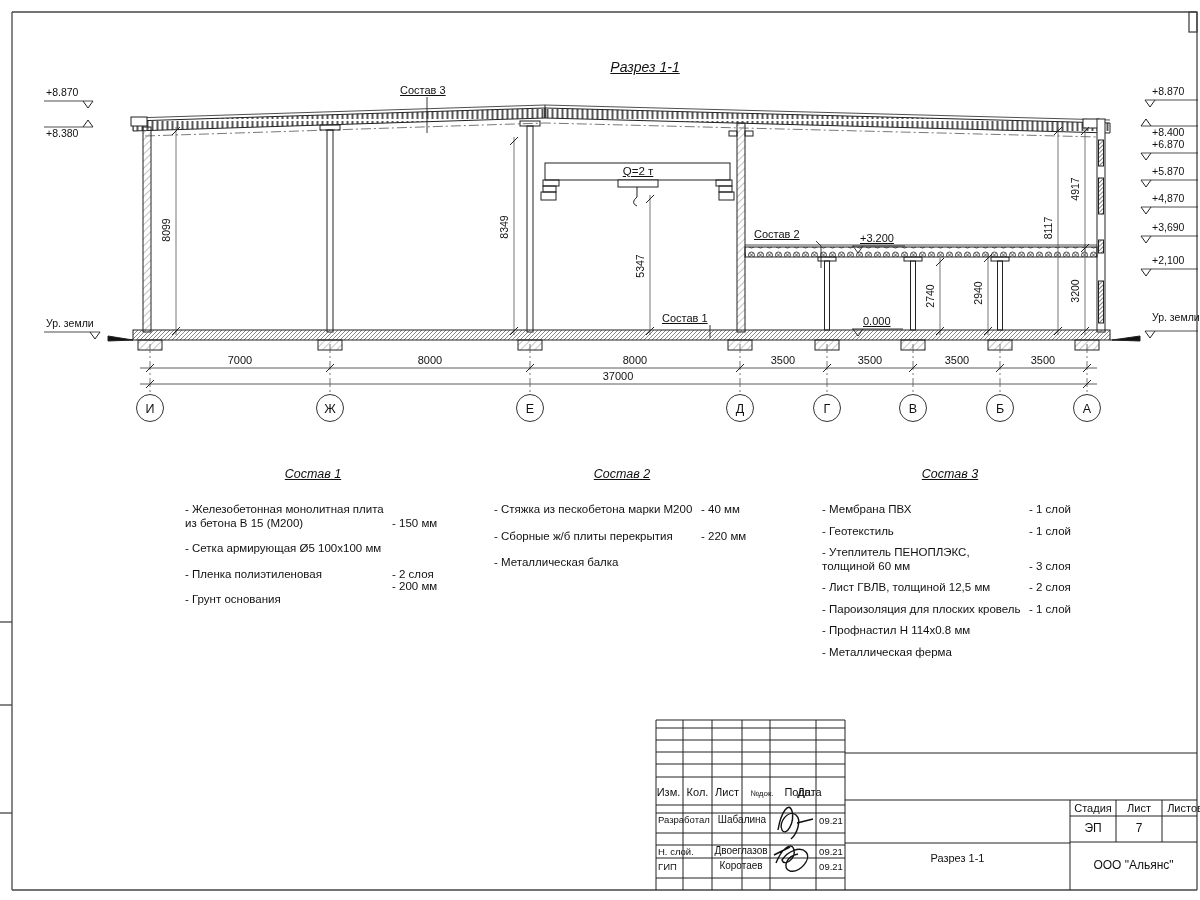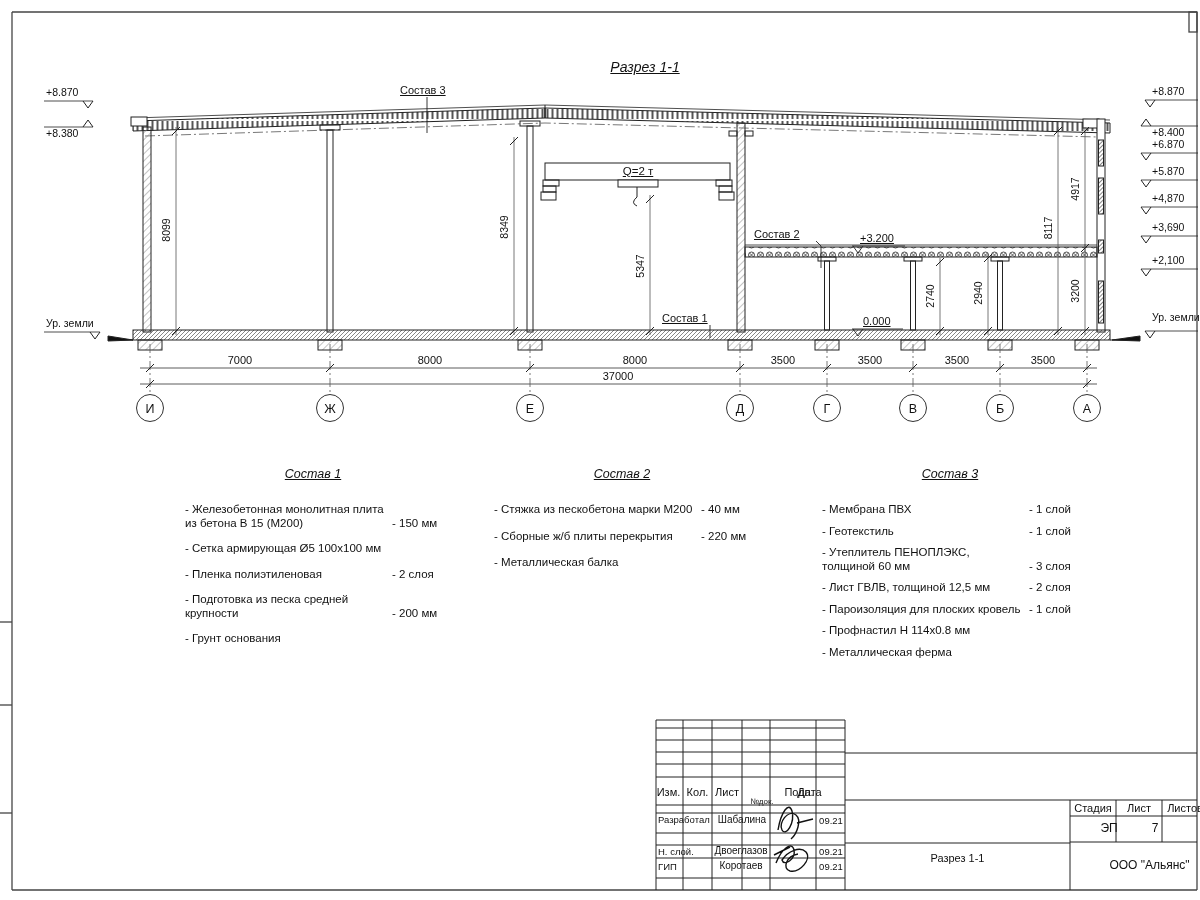--- a/index.html
+++ b/index.html
@@ -13,21 +13,21 @@
   .pagetitle{font-size:14px;}
   .comp{position:absolute;width:256px;}
   .comp h3{margin:0 0 22px 0;font-weight:normal;font-style:italic;font-size:12.5px;
            text-align:center;text-decoration:underline;}
   .comp .row{position:relative;margin-bottom:12px;font-size:11.5px;line-height:13.5px;}
   #comp-1 .row{margin-bottom:13px;}
   #comp-2 .row{margin-bottom:8px;}
   .comp .txt{white-space:pre-line;display:inline-block;max-width:200px;}
   .comp .val{position:absolute;left:207px;bottom:0;white-space:nowrap;}
   .tb{position:absolute;font-size:11px;}
-  .s8{font-size:8px;} .s95{font-size:9.5px;} .s10{font-size:10px;} .s12{font-size:12px;padding-left:16px;}
+  .s8{font-size:8px;} .s95{font-size:9.5px;} .s10{font-size:10px;} .s12{font-size:12px;}
 </style>
 </head>
 <body>
 
 <div class="page">
 
 <svg id="cad" width="1200" height="900" viewBox="0 0 1200 900">
   <defs>
     <pattern id="hatch" width="5" height="5" patternUnits="userSpaceOnUse" patternTransform="rotate(45)">
       <line x1="0" y1="0" x2="0" y2="5" stroke="#888" stroke-width="1"></line>
@@ -290,22 +290,21 @@
 <div class="t" style="left:860px;top:232px;">+3.200</div>
 <div class="t" style="left:863px;top:315px;">0.000</div>
 <div class="t ctr" style="left:598px;top:165px;width:80px;font-size:11.5px;">Q=2 т</div>
 
 <div class="comp" id="comp-0" style="left:185px;top:467px;">
   <h3>Состав 1</h3>
 <div class="row"><span class="txt">- Железобетонная  монолитная плита
 из бетона В 15 (М200)</span><span class="val">- 150 мм</span></div>
       <div class="row"><span class="txt">- Сетка армирующая Ø5 100х100 мм</span></div>
       <div class="row"><span class="txt">- Пленка полиэтиленовая</span><span class="val">-  2 слоя</span></div>
-      <div class="row"><span class="txt">- Подготовка из песка средней
-крупности</span><span class="val">- 200 мм</span></div>
+      <div class="row"><span class="val">- 200 мм</span></div>
       <div class="row"><span class="txt">- Грунт основания</span></div>
     </div>
 <div class="comp" id="comp-1" style="left:494px;top:467px;">
   <h3>Состав 2</h3>
 <div class="row"><span class="txt">- Стяжка из пескобетона марки М200</span><span class="val">- 40 мм</span></div>
       <div class="row"><span class="txt">- Сборные ж/б плиты перекрытия</span><span class="val">- 220 мм</span></div>
       <div class="row"><span class="txt">- Металлическая балка</span></div>
     </div>
 <div class="comp" id="comp-2" style="left:822px;top:467px;">
   <h3>Состав 3</h3>
@@ -315,21 +314,21 @@
 толщиной 60 мм</span><span class="val">- 3 слоя</span></div>
       <div class="row"><span class="txt">- Лист ГВЛВ, толщиной 12,5 мм</span><span class="val">- 2 слоя</span></div>
       <div class="row"><span class="txt">- Пароизоляция для плоских кровель</span><span class="val">- 1 слой</span></div>
       <div class="row"><span class="txt">- Профнастил Н 114х0.8 мм</span></div>
       <div class="row"><span class="txt">- Металлическая ферма</span></div>
     </div>
 
 <div class="tb ctr" style="left:656px;top:786px;width:25px;">Изм.</div>
 <div class="tb ctr" style="left:683px;top:786px;width:29px;">Кол.</div>
 <div class="tb ctr" style="left:712px;top:786px;width:30px;">Лист</div>
-<div class="tb ctr s8" style="left:742px;top:789px;width:40px;margin-top:8px;">№док.</div>
+<div class="tb ctr s8" style="left:742px;top:789px;width:40px;">№док.</div>
 <div class="tb ctr" style="left:770px;top:786px;width:58px;">Подп.</div>
 <div class="tb ctr" style="left:784px;top:786px;width:51px;">Дата</div>
 
 <div class="tb s95" style="left:658px;top:814px;">Разработал</div>
 <div class="tb ctr s10" style="left:714px;top:814px;width:56px;">Шабалина</div>
 <div class="tb ctr s95" style="left:817px;top:815px;width:28px;">09.21</div>
 
 <div class="tb s95" style="left:658px;top:846px;">Н. слой.</div>
 <div class="tb ctr s10" style="left:712px;top:845px;width:58px;">Двоеглазов</div>
 <div class="tb ctr s95" style="left:817px;top:846px;width:28px;">09.21</div>

